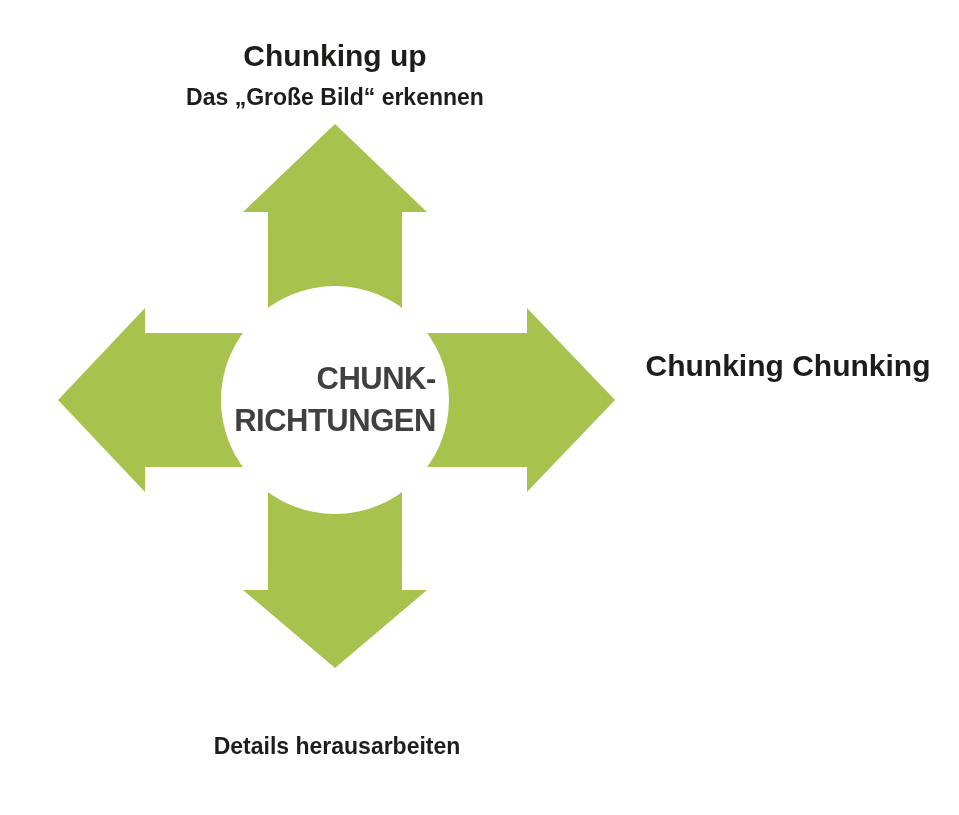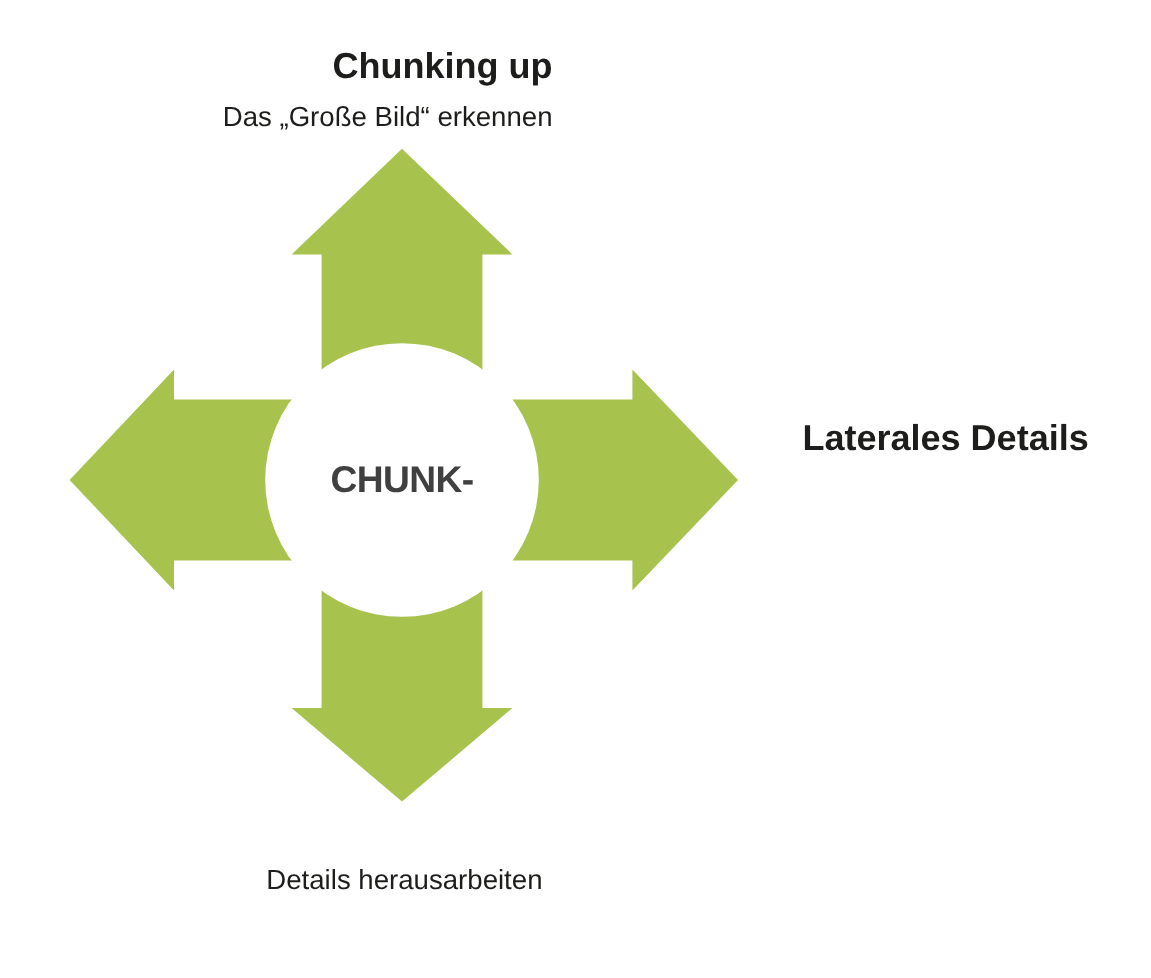--- a/index.html
+++ b/index.html
@@ -38,68 +38,68 @@
     text-align: center;
     color: #1d1d1b;
     white-space: nowrap;
   }
   .label .title {
     font-weight: bold;
     font-size: 30px;
     line-height: 36px;
   }
   .label .subtitle {
-    font-weight: normal;
+    font-weight: bold;
     font-size: 23px;
     line-height: 30px;
     color: #1d1d1b;
   }
   .label-top {
-    left: 323px;
+    left: 335px;
     top: 38px;
     transform: translateX(-50%);
-    text-align: right;
   }
   .label-top .subtitle { margin-top: 8px; }
   .label-right {
     left: 788px;
     top: 348px;
     transform: translateX(-50%);
   }
   .label-right .subtitle { margin-top: 6px; }
   .label-bottom {
     left: 337px;
     top: 706px;
     transform: translateX(-50%);
   }
-  .label-bottom .subtitle { margin-top: 12px; }
+  .label-bottom .subtitle { margin-top: 25px; }
 </style>
 </head>
 <body>
 
 <div class="canvas">
 
   <svg class="diagram-svg" width="959" height="815" viewBox="0 0 959 815">
     <polygon points="268,400 268,212 243,212 335,124 427,212 402,212 402,400" fill="#a8c24e"></polygon>
     <polygon points="268,400 268,590 243,590 335,668 427,590 402,590 402,400" fill="#a8c24e"></polygon>
     <polygon points="335,333 145,333 145,308 58,400 145,492 145,467 335,467" fill="#a8c24e"></polygon>
     <polygon points="335,333 527,333 527,308 615,400 527,492 527,467 335,467" fill="#a8c24e"></polygon>
     <circle cx="335" cy="400" r="114" fill="#ffffff"></circle>
   </svg>
 
   <div class="center-text">
     <div>CHUNK-</div>
+    <div>RICHTUNGEN</div>
   </div>
 
   <div class="label label-top">
     <div class="title">Chunking up</div>
     <div class="subtitle">Das „Große Bild“ erkennen</div>
   </div>
 
   <div class="label label-right">
-    <div class="title">Laterales Details</div>
+    <div class="title">Chunking Chunking</div>
   </div>
 
   <div class="label label-bottom">
     <div class="subtitle">Details herausarbeiten</div>
   </div>
 
 </div>
 
 </body></html>

